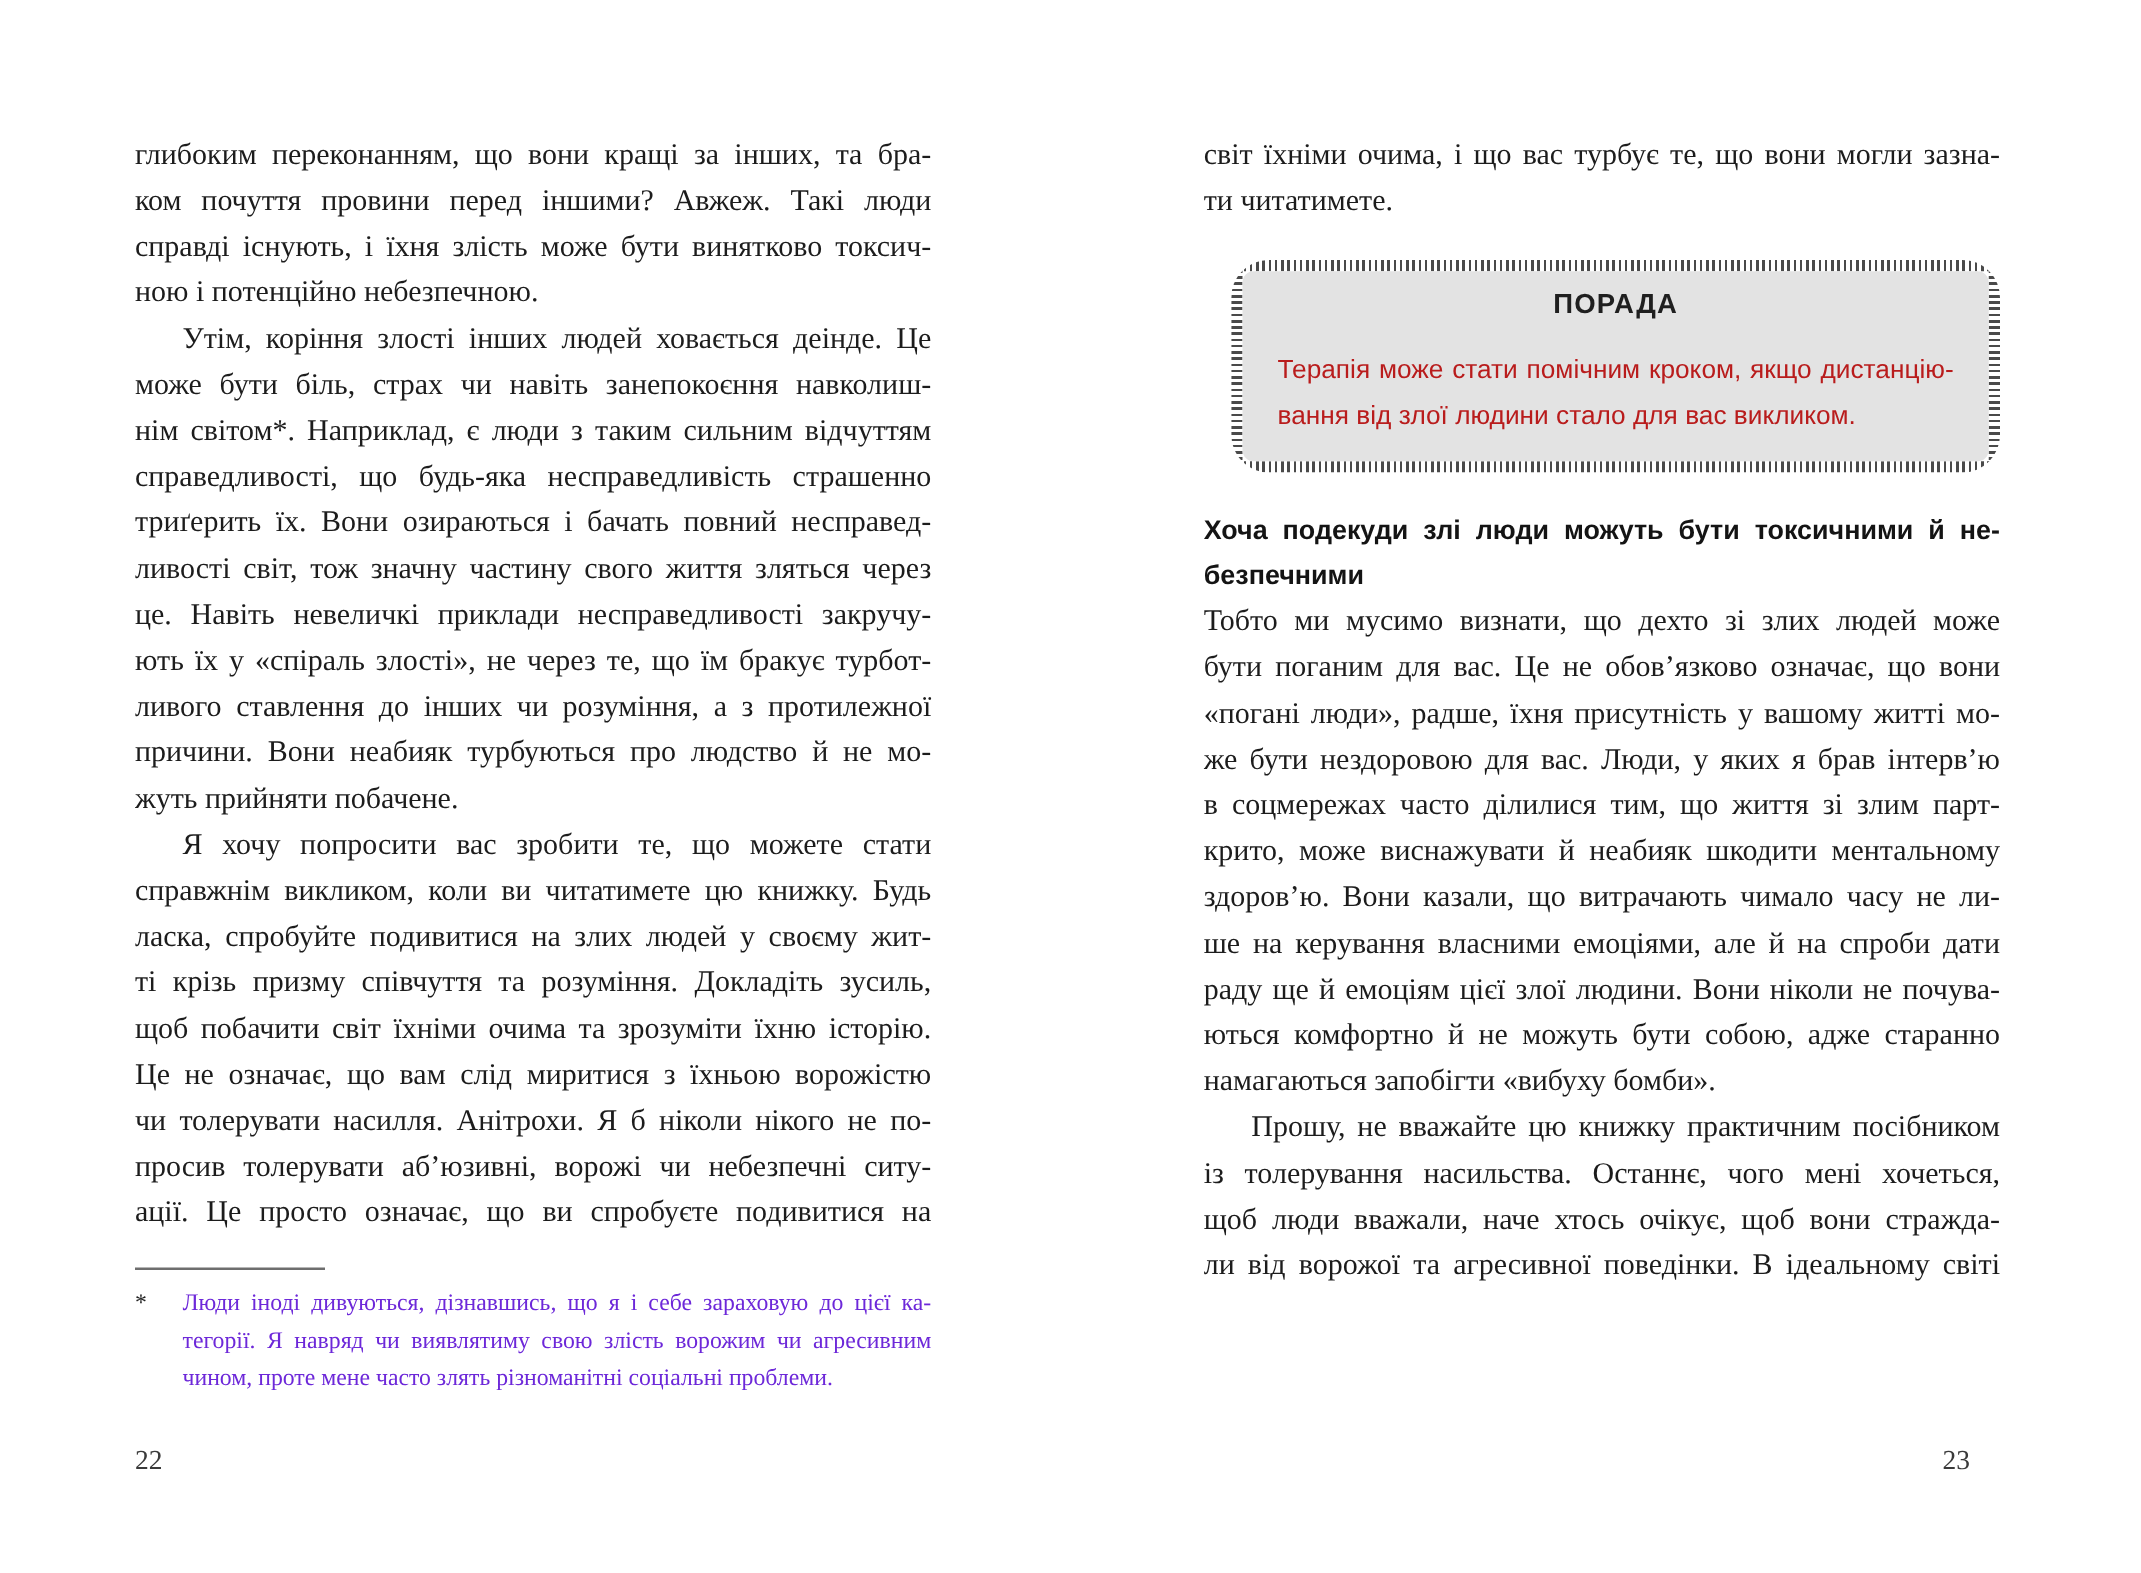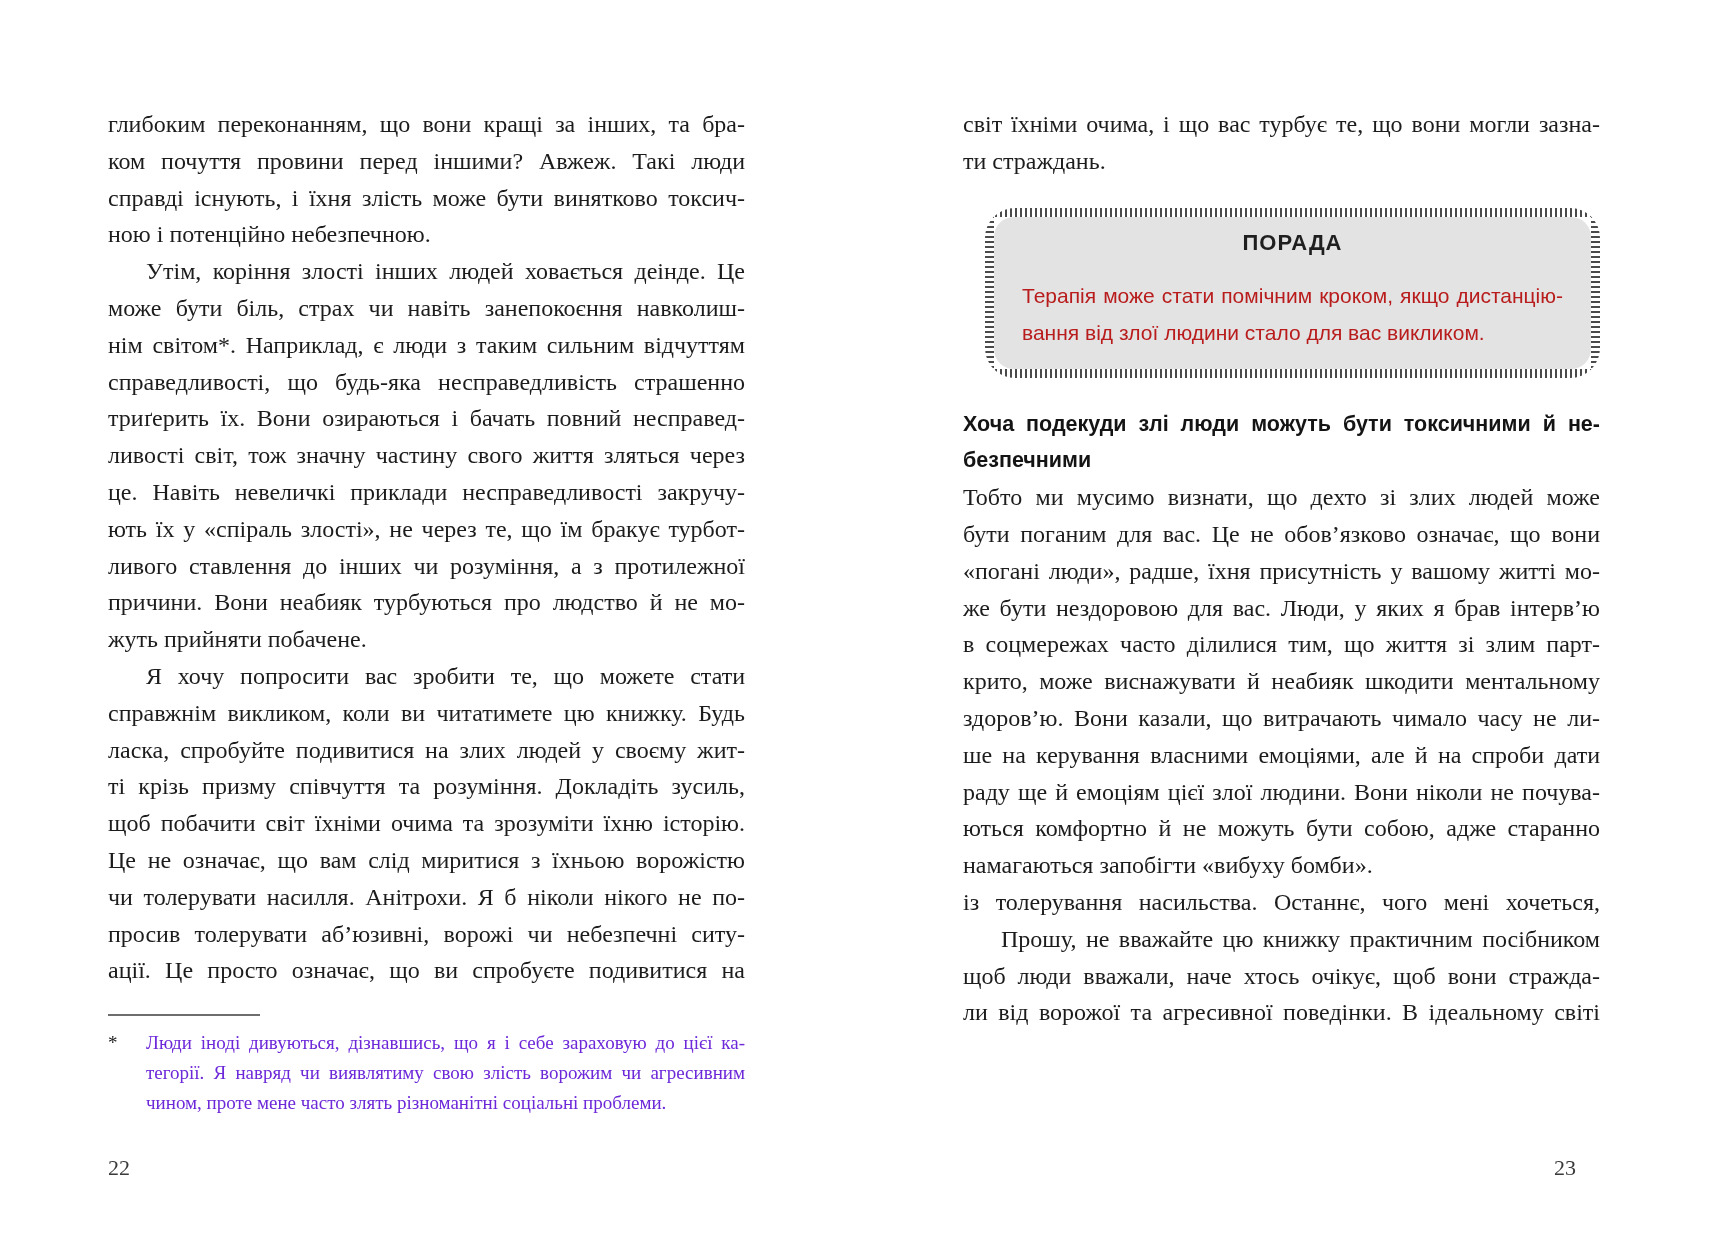--- a/index.html
+++ b/index.html
@@ -33,21 +33,21 @@
   
   .tip-box{margin:28px 0 0 22px;width:615px;box-sizing:border-box;border-radius:30px;padding:9px;
     background-image:
       repeating-linear-gradient(90deg,#4a4a4a 0 2px,transparent 2px 5px),
       repeating-linear-gradient(90deg,#4a4a4a 0 2px,transparent 2px 5px),
       repeating-linear-gradient(0deg,#4a4a4a 0 2px,transparent 2px 5px),
       repeating-linear-gradient(0deg,#4a4a4a 0 2px,transparent 2px 5px);
     background-size:100% 9px,100% 9px,9px 100%,9px 100%;
     background-position:top,bottom,left,right;
     background-repeat:no-repeat;}
-  .tip-inner{border-radius:20px;background:#e3e3e3;padding:10px 28px 18px;box-sizing:border-box;}
+  .tip-inner{border-radius:9px;background:#e3e3e3;padding:10px 28px 18px;box-sizing:border-box;}
   .tip-title{font-family:"Liberation Sans", sans-serif;font-weight:bold;font-size:22px;line-height:32px;
              letter-spacing:1px;text-align:center;color:#1f1f1f;margin-bottom:18px;}
   .tip-body .jline{font-family:"Liberation Sans", sans-serif;font-size:21px;line-height:37px;color:#b91c1c;}
 
   
   .section-heading{margin-top:28px;}
   .section-heading .jline{font-family:"Liberation Sans", sans-serif;font-weight:bold;
                           font-size:21.5px;line-height:36.8px;color:#141414;}
 </style>
 </head>
@@ -98,21 +98,21 @@
           <div class="jline end">чином, проте мене часто злять різноманітні соціальні проблеми.</div>
         </div>
     </div>
   </div>
 
   <div class="page-number pn-left">22</div>
 
   <div class="col col-right">
     <div class="para serif-par">
         <div class="jline">світ їхніми очима, і що вас турбує те, що вони могли зазна-</div>
-        <div class="jline end">ти страждань.</div>
+        <div class="jline end">ти читатимете.</div>
       </div>
 
     <div class="tip-box">
       <div class="tip-inner">
         <div class="tip-title">ПОРАДА</div>
         <div class="tip-body">
             <div class="jline">Терапія може стати помічним кроком, якщо дистанцію-</div>
             <div class="jline end">вання від злої людини стало для вас викликом.</div>
           </div>
       </div>
@@ -130,22 +130,22 @@
         <div class="jline">же бути нездоровою для вас. Люди, у яких я брав інтерв’ю</div>
         <div class="jline">в соцмережах часто ділилися тим, що життя зі злим парт-</div>
         <div class="jline">крито, може виснажувати й неабияк шкодити ментальному</div>
         <div class="jline">здоров’ю. Вони казали, що витрачають чимало часу не ли-</div>
         <div class="jline">ше на керування власними емоціями, але й на спроби дати</div>
         <div class="jline">раду ще й емоціям цієї злої людини. Вони ніколи не почува-</div>
         <div class="jline">ються комфортно й не можуть бути собою, адже старанно</div>
         <div class="jline end">намагаються запобігти «вибуху бомби».</div>
       </div>
     <div class="para serif-par">
+        <div class="jline ind">Прошу, не вважайте цю книжку практичним посібником</div>
         <div class="jline">із толерування насильства. Останнє, чого мені хочеться,</div>
-        <div class="jline ind">Прошу, не вважайте цю книжку практичним посібником</div>
         <div class="jline">щоб люди вважали, наче хтось очікує, щоб вони стражда-</div>
         <div class="jline">ли від ворожої та агресивної поведінки. В ідеальному світі</div>
       </div>
   </div>
 
   <div class="page-number pn-right">23</div>
 
 </div>
 
 </body></html>

